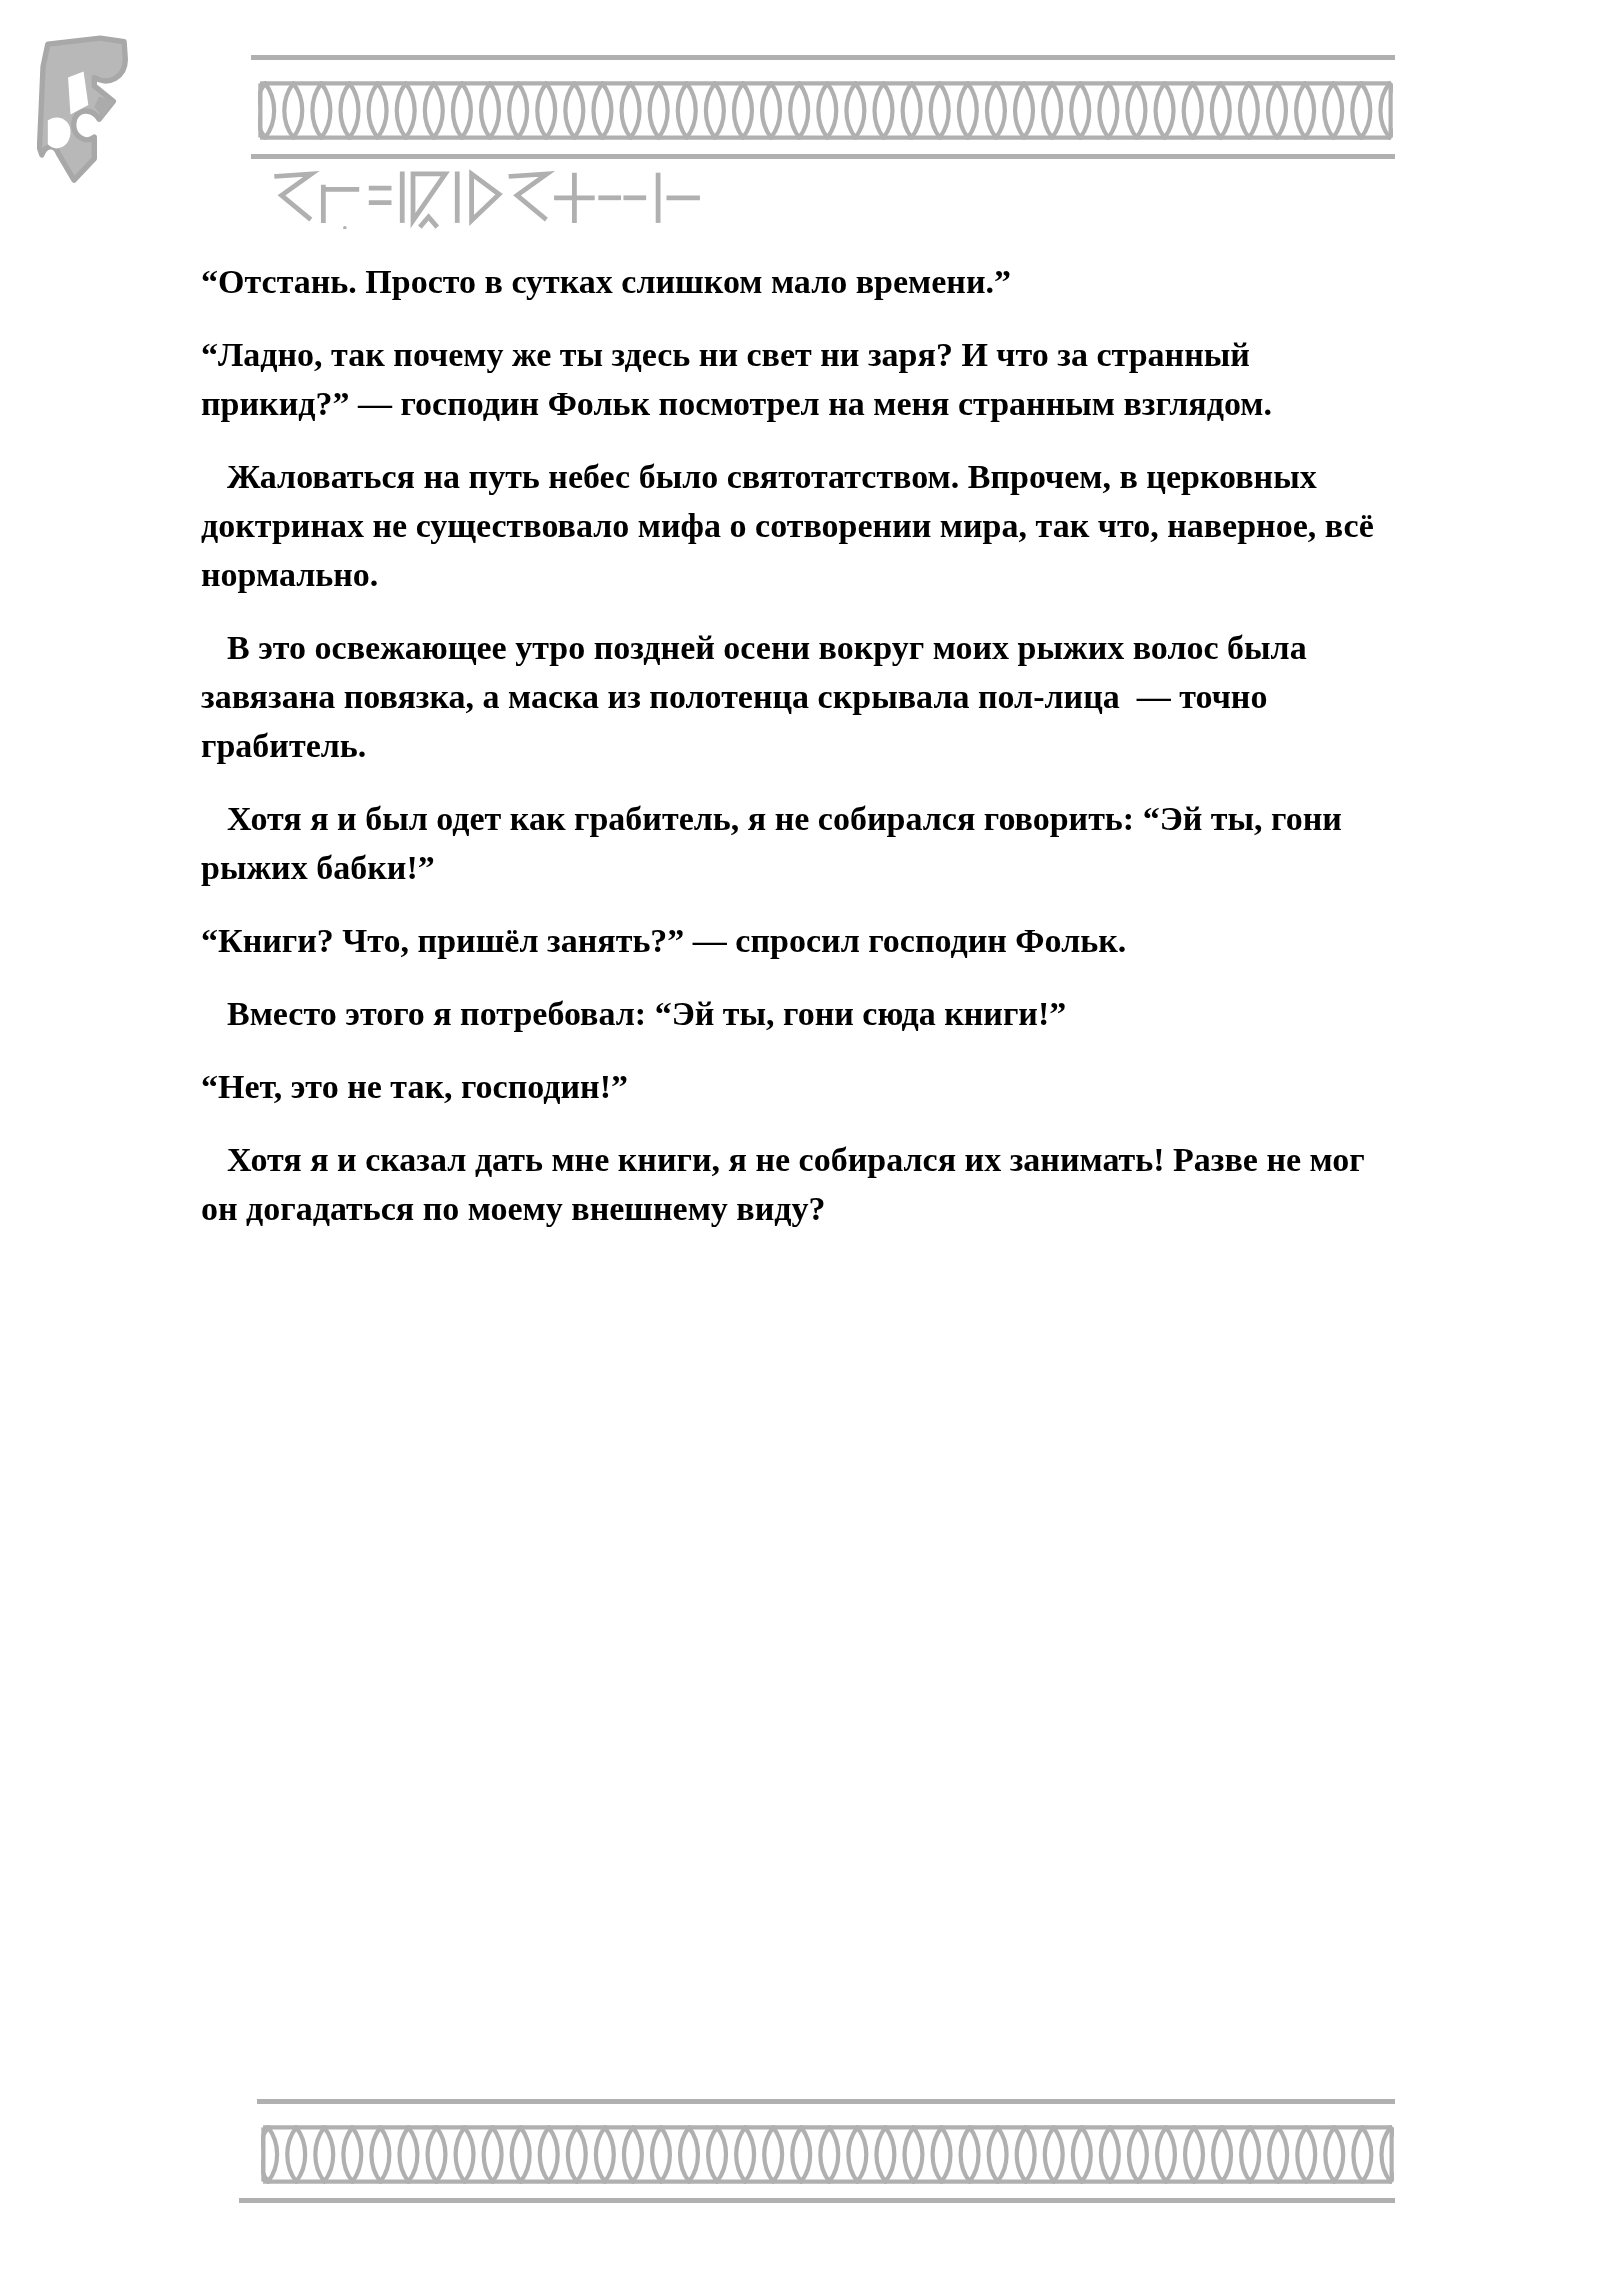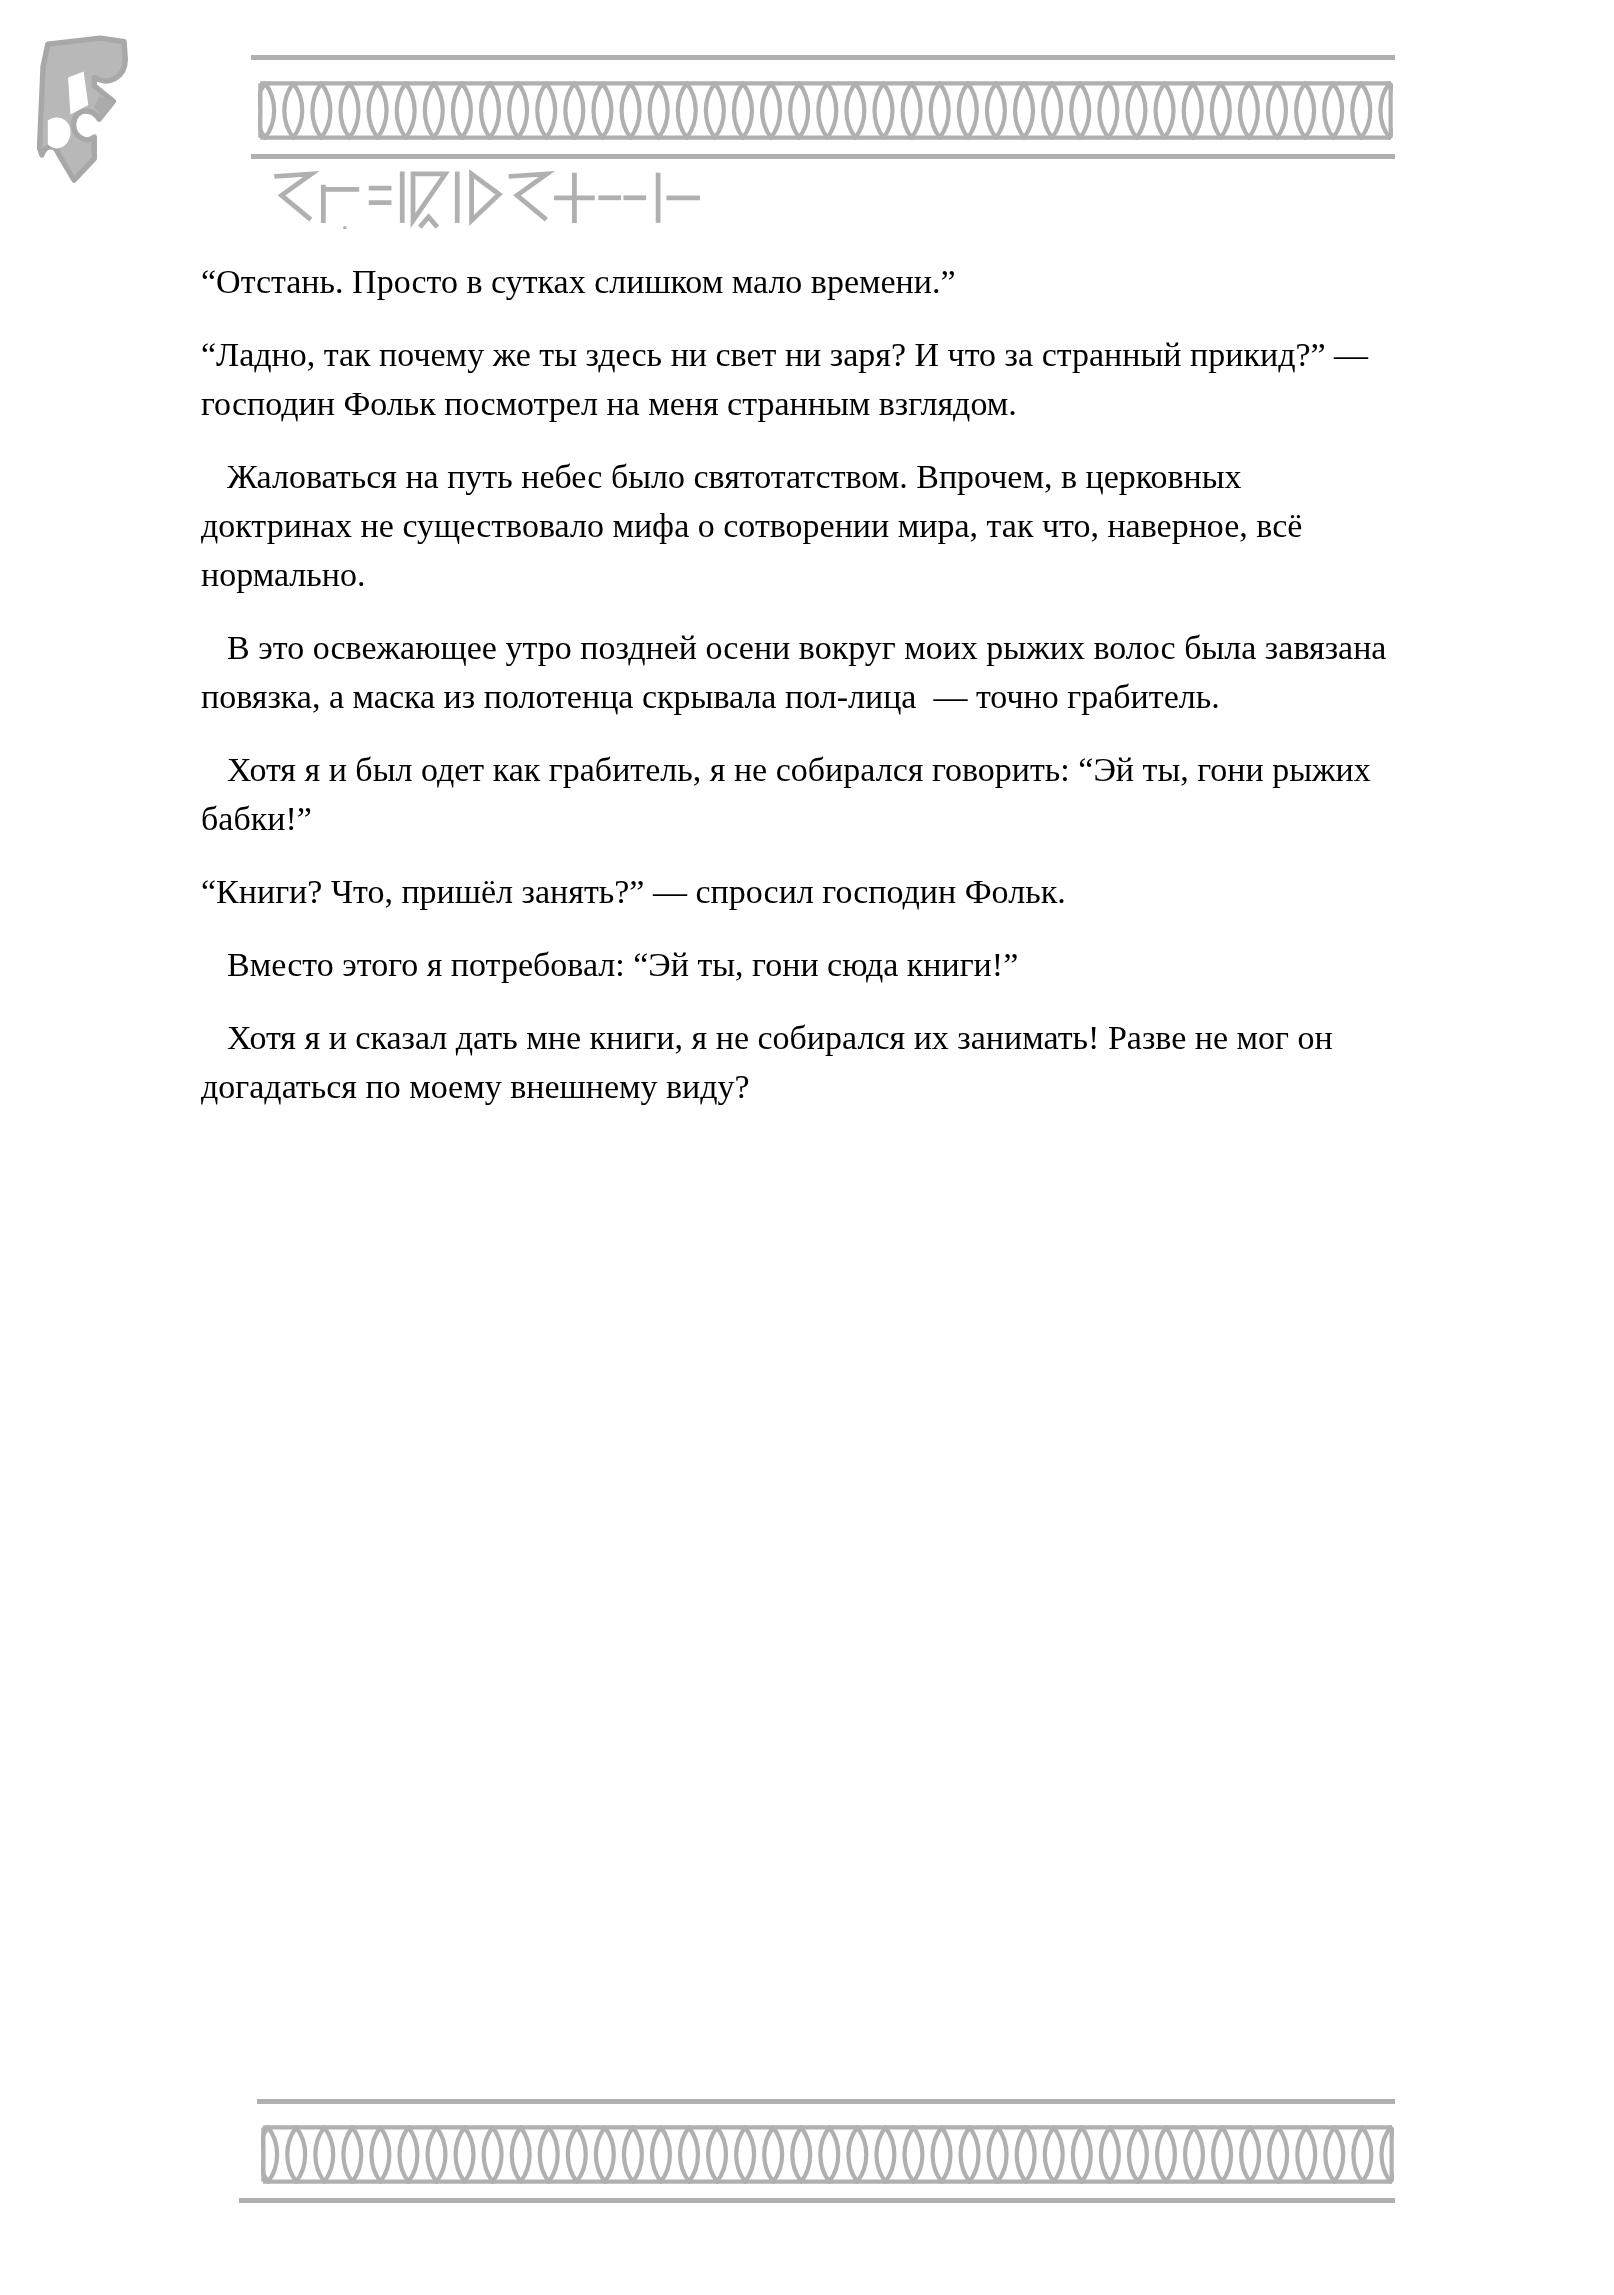--- a/index.html
+++ b/index.html
@@ -8,20 +8,21 @@
     background: #ffffff;
   }
 
   .page {
     position: relative;
     width: 1470px;
     height: 2295px;
     background: #ffffff;
     overflow: hidden;
     font-family: "Liberation Serif", "DejaVu Serif", serif;
+    font-weight: bold;
   }
 
   
   
 
   
   .header-band {
     position: absolute;
     left: 0;
     top: 0;
@@ -249,20 +250,21 @@
   </div>
 
   <div class="textcol">
     <p class="para">“Отстань. Просто в сутках слишком мало времени.”</p>
     <p class="para">“Ладно, так почему же ты здесь ни свет ни заря? И что за странный прикид?” — господин Фольк посмотрел на меня странным взглядом.</p>
     <p class="para indent">Жаловаться на путь небес было святотатством. Впрочем, в церковных доктринах не существовало мифа о сотворении мира, так что, наверное, всё нормально.</p>
     <p class="para indent">В это освежающее утро поздней осени вокруг моих рыжих волос была завязана повязка, а маска из полотенца скрывала пол-лица  — точно грабитель.</p>
     <p class="para indent">Хотя я и был одет как грабитель, я не собирался говорить: “Эй ты, гони рыжих бабки!”</p>
     <p class="para">“Книги? Что, пришёл занять?” — спросил господин Фольк.</p>
     <p class="para indent">Вместо этого я потребовал: “Эй ты, гони сюда книги!”</p>
+    <p class="para">“Нет, это не так, господин!”</p>
     <p class="para indent">Хотя я и сказал дать мне книги, я не собирался их занимать! Разве не мог он догадаться по моему внешнему виду?</p>
   </div>
 
   <div class="footer-band">
 
     <div class="rule rule-f-top"></div>
 
     <div class="lens-band-f">
       <svg viewBox="0 0 1898 98" preserveAspectRatio="none" xmlns="http://www.w3.org/2000/svg">
         <g stroke="#b0b0b0" stroke-width="7" fill="none">

